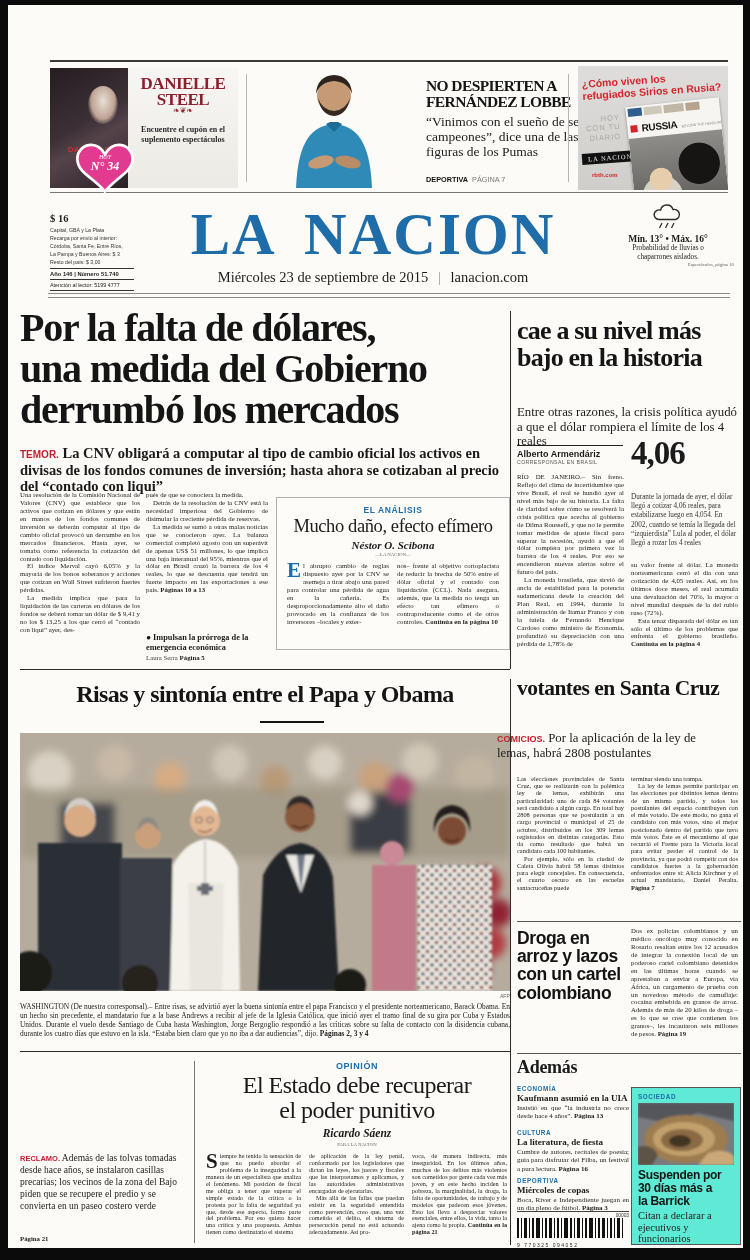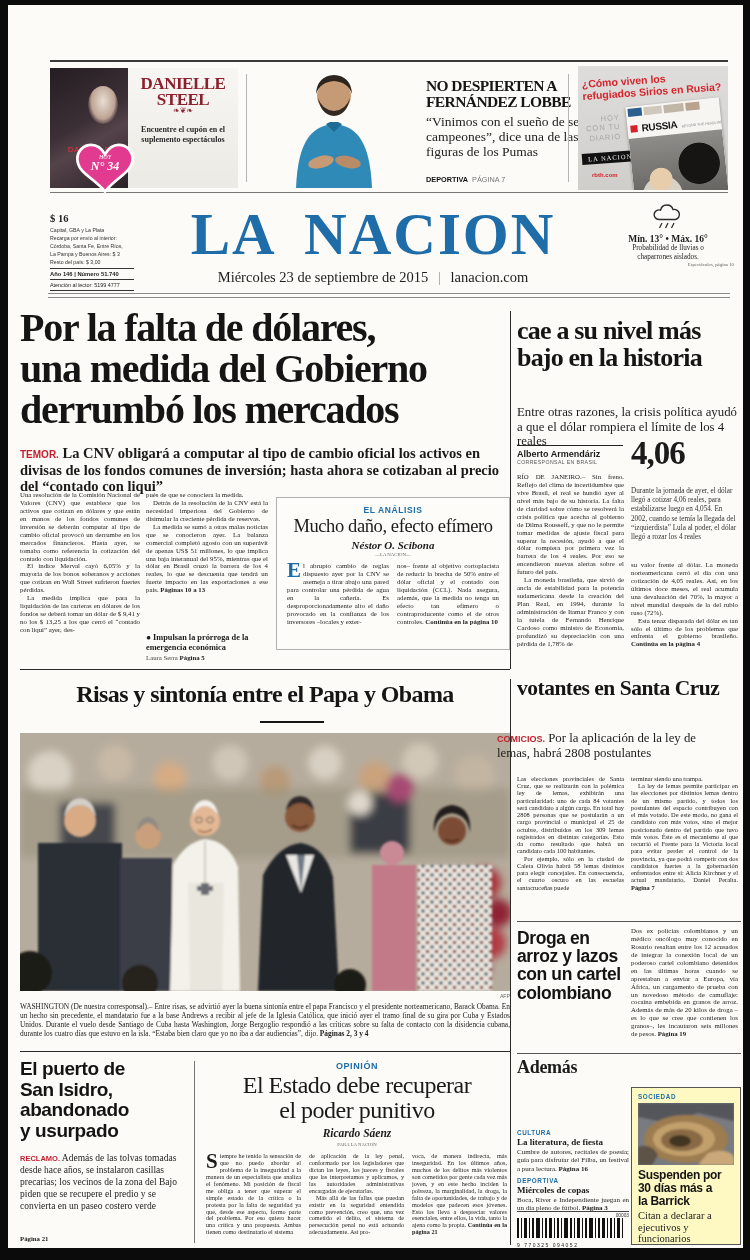--- a/index.html
+++ b/index.html
@@ -213,21 +213,21 @@
   <div class="abs" style="left:509px;top:440px;width:106px;border-top:1px solid #222;padding-top:3px;">
     <div class="byline">Alberto Armendáriz</div>
     <div class="role">CORRESPONSAL EN BRASIL</div>
   </div>
   <div class="abs body-txt" style="left:509px;top:468px;width:107px;height:194px;">
     <p>RÍO DE JANEIRO.– Sin freno. Reflejo del clima de incertidumbre que vive Brasil, el real se hundió ayer al nivel más bajo de su historia. La falta de claridad sobre cómo se resolverá la crisis política que acecha al gobierno de Dilma Rousseff, y que no le permite tomar medidas de ajuste fiscal para superar la recesión, ayudó a que el dólar rompiera por primera vez la barrera de los 4 reales. Por eso se encendieron nuevas alertas sobre el futuro del país.</p>
     <p>La moneda brasileña, que sirvió de ancla de estabilidad para la potencia sudamericana desde la creación del Plan Real, en 1994, durante la administración de Itamar Franco y con la tutela de Fernando Henrique Cardoso como ministro de Economía, profundizó su depreciación con una pérdida de 1,78% de</p>
   </div>
   <div class="abs" style="left:623px;top:432px;width:107px;">
     <div style="font-weight:bold;font-size:33px;line-height:1;letter-spacing:-1px;">4,06</div>
-    <div style="font-size:7.2px;line-height:1.28;color:#333;margin-top:17px;">Durante la jornada de ayer, el dólar llegó a cotizar 4,06 reales, para estabilizarse luego en 4,054. En 2002, cuando se temía la llegada del “izquierdista” Lula al poder, el dólar llegó a rozar los 4 reales</div>
+    <div style="font-size:7.2px;line-height:1.28;color:#333;margin-top:23px;">Durante la jornada de ayer, el dólar llegó a cotizar 4,06 reales, para estabilizarse luego en 4,054. En 2002, cuando se temía la llegada del “izquierdista” Lula al poder, el dólar llegó a rozar los 4 reales</div>
   </div>
   <div class="abs body-txt" style="left:623px;top:556px;width:107px;height:108px;">
     <p>su valor frente al dólar. La moneda norteamericana cerró el día con una cotización de 4,05 reales. Así, en los últimos doce meses, el real acumula una devaluación del 70%, la mayor a nivel mundial después de la del rublo ruso (72%).</p>
     <p><span>Esta tenaz disparada del dólar es tan sólo el último de los problemas que enfrenta el gobierno brasileño. </span><b class="pgref">Continúa en la página 4</b></p>
   </div>
 
   <div class="abs hl ctr" style="left:12px;top:676px;width:490px;font-size:24px;letter-spacing:-0.6px;">Risas y sintonía entre el Papa y Obama</div>
   <div class="abs" style="left:252px;top:716px;width:64px;border-top:2px solid #151515;"></div>
 
   <div class="abs" style="left:12px;top:728px;width:490px;height:258px;overflow:hidden;">
@@ -329,26 +329,20 @@
     <div>Droga en</div>
     <div>arroz y lazos</div>
     <div>con un cartel</div>
     <div>colombiano</div>
   </div>
   <div class="abs body-txt" style="left:623px;top:922px;width:107px;height:122px;">
     <p><span>Dos ex policías colombianos y un médico oncólogo muy conocido en Rosario resaltan entre los 12 acusados de integrar la conexión local de un poderoso cartel colombiano detenidos en las últimas horas cuando se aprestaban a enviar a Europa, vía África, un cargamento de prueba con un novedoso método de camuflaje: cocaína embebida en granos de arroz. Además de más de 20 kilos de droga –es lo que se cree que contienen los granos–, les incautaron seis millones de pesos. </span><b class="pgref">Página 19</b></p>
   </div>
   <div class="abs rule" style="left:509px;top:1048px;width:224px;border-top-color:#555;"></div>
 
-  <div class="abs sans" style="left:12px;top:1054px;width:168px;font-weight:bold;font-size:19px;line-height:1.08;letter-spacing:-0.4px;color:#141414;">
-    <div>El puerto de</div>
-    <div>San Isidro,</div>
-    <div>abandonado</div>
-    <div>y usurpado</div>
-  </div>
   <div class="abs" style="left:12px;top:1148px;width:168px;font-size:9.5px;line-height:1.25;color:#1c1c1c;">
     <span class="kick-red" style="font-size:7.5px;">RECLAMO.</span>
     <span>Además de las tolvas tomadas desde hace años, se instalaron casillas precarias; los vecinos de la zona del Bajo piden que se recupere el predio y se convierta en un paseo costero verde</span>
   </div>
   <div class="abs" style="left:12px;top:1230px;font-weight:bold;font-size:6.8px;">Página 21</div>
   <div class="abs vr" style="left:186px;top:1056px;height:182px;border-left-color:#777;"></div>
 
   <div class="abs kick-blue ctr" style="left:198px;top:1056px;width:302px;font-size:9px;">OPINIÓN</div>
   <div class="abs ctr" style="left:198px;top:1068px;width:302px;font-size:24px;line-height:1.05;letter-spacing:-0.5px;color:#1a1a1a;">
     <div>El Estado debe recuperar</div>
@@ -363,20 +357,25 @@
     <div class="body-txt" style="width:95px;font-size:6.2px;line-height:1.12;">
       <p>de aplicación de la ley penal, conformado por los legisladores que dictan las leyes, los jueces y fiscales que las interpretamos y aplicamos, y las autoridades administrativas encargadas de ejecutarlas.</p>
       <p>Más allá de las fallas que puedan existir en la seguridad entendida como prevención, creo que, una vez cometido el delito, el sistema de persecución penal no está actuando adecuadamente. Así pro-</p>
     </div>
     <div class="body-txt" style="width:95px;font-size:6.2px;line-height:1.12;">
       <span>voca, de manera indirecta, más inseguridad. En los últimos años, muchos de los delitos más violentos son cometidos por gente cada vez más joven, y en este hecho inciden la pobreza, la marginalidad, la droga, la falta de oportunidades, de trabajo y de modelos que padecen esos jóvenes. Esto los lleva a despreciar valores esenciales, entre ellos, la vida, tanto la ajena como la propia. </span><b class="pgref">Continúa en la página 21</b>
     </div>
   </div>
 
   <div class="abs" style="left:509px;top:1052px;font-weight:bold;font-size:18px;letter-spacing:-0.3px;">Además</div>
+  <div class="abs" style="left:509px;top:1080px;width:112px;">
+    <div class="kick-blue sec-label">ECONOMÍA</div>
+    <div class="adm-head">Kaufmann asumió en la UIA</div>
+    <div class="adm-txt"><span>Insistió en que “la industria no crece desde hace 4 años”. </span><b class="pgref">Página 13</b></div>
+  </div>
   <div class="abs" style="left:509px;top:1124px;width:112px;">
     <div class="kick-blue sec-label">CULTURA</div>
     <div class="adm-head">La literatura, de fiesta</div>
     <div class="adm-txt"><span>Cumbre de autores, recitales de poesía; guía para disfrutar del Filba, un festival a pura lectura. </span><b class="pgref">Página 16</b></div>
   </div>
   <div class="abs" style="left:509px;top:1172px;width:112px;">
     <div class="kick-blue sec-label">DEPORTIVA</div>
     <div class="adm-head">Miércoles de copas</div>
     <div class="adm-txt"><span>Boca, River e Independiente juegan en un día pleno de fútbol. </span><b class="pgref">Página 3</b></div>
   </div>
@@ -408,21 +407,21 @@
         <rect x="85" width="3" height="20"></rect>
         <rect x="90" width="1" height="20"></rect>
         <rect x="93" width="2" height="20"></rect>
       <rect x="97" width="1" height="20"></rect>
         <rect x="100" width="3" height="20"></rect>
         <rect x="105" width="1" height="20"></rect>
     </svg>
     <div class="sans" style="font-size:5px;letter-spacing:1.5px;color:#222;">9 770325 094052</div>
   </div>
 
-  <div class="abs" style="left:623px;top:1082px;width:110px;height:158px;border:1px solid #555;padding:5px 6px;background:#fef9c3;overflow:hidden;">
+  <div class="abs" style="left:623px;top:1082px;width:110px;height:158px;border:1px solid #555;padding:5px 6px;background:#5eead4;overflow:hidden;">
     <div class="kick-blue sec-label">SOCIEDAD</div>
     <div style="margin-top:3px;width:96px;height:62px;overflow:hidden;">
       <svg width="96" height="62" viewBox="0 0 96 62">
         <defs>
             <filter id="blm">
               <feGaussianBlur stdDeviation="1"></feGaussianBlur>
             </filter>
           </defs>
         <rect width="96" height="62" fill="#797b80"></rect>
         <g filter="url(#blm)">

